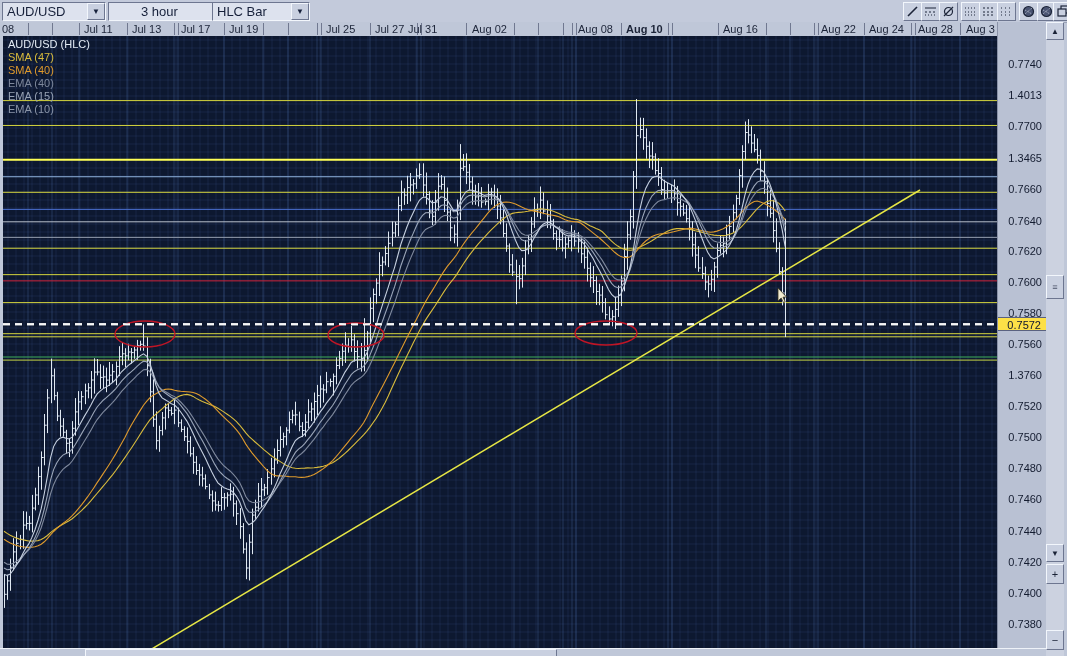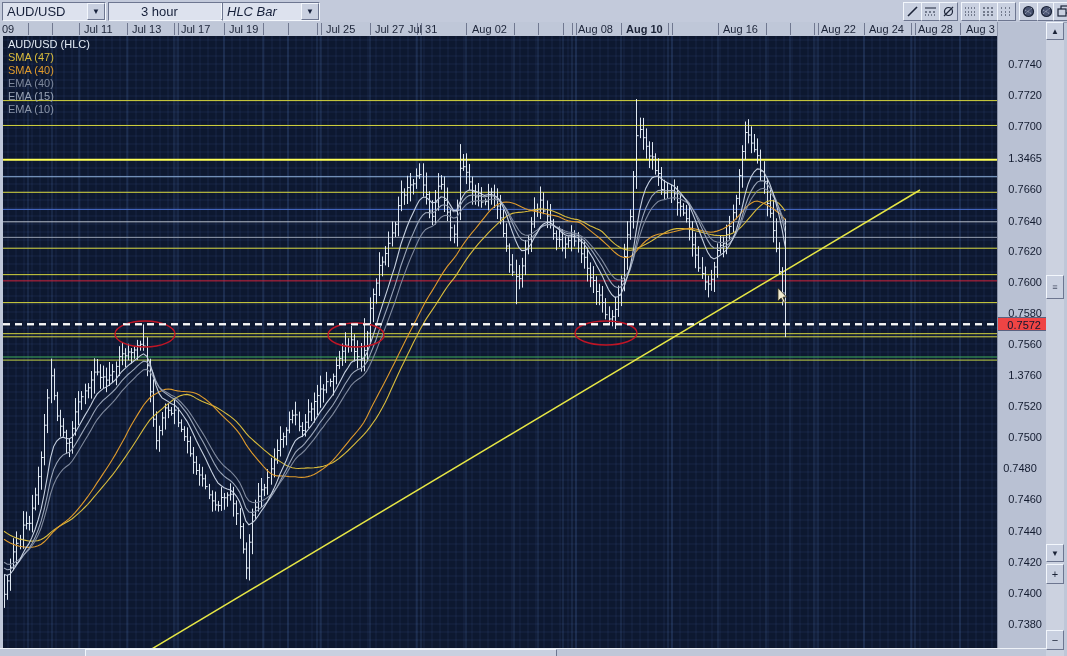--- a/index.html
+++ b/index.html
@@ -21,21 +21,21 @@
   #time-axis{position:absolute;left:0;top:22px;width:1046px;height:14px;background:#bfc7d8;}
   .tlabel{position:absolute;top:1px;font-size:11px;color:#1c2438;white-space:nowrap;}
   .ttick{position:absolute;top:1px;width:1px;height:12px;background:#707890;}
 
   #plot{position:absolute;left:3px;top:36px;width:994px;height:612px;background:#0d1830;}
   #legend{position:absolute;left:8px;top:38px;z-index:5;}
   .legrow{font-size:11px;line-height:13px;white-space:nowrap;}
 
   #price-axis{position:absolute;left:997px;top:22px;width:49px;height:626px;background:#b9c1d3;border-left:1px solid #8a92a8;}
   .plabel{position:absolute;left:0;width:44px;text-align:right;font-size:11px;color:#141c30;}
-  #cptag{position:absolute;left:0;width:48px;height:14px;background:#ef4444;border-top:1px solid #5a6280;border-bottom:1px solid #5a6280;
+  #cptag{position:absolute;left:0;width:48px;height:14px;background:#fde047;border-top:1px solid #5a6280;border-bottom:1px solid #5a6280;
          font-size:11px;color:#0e1630;text-align:right;line-height:14px;padding-right:5px;box-sizing:border-box;}
 
   #vscroll{position:absolute;left:1046px;top:22px;width:18px;height:634px;background:#ccd2e0;}
   .sbtn{position:absolute;left:0;width:16px;display:flex;align-items:center;justify-content:center;font-size:8px;color:#1a2236;}
   #vthumb{position:absolute;left:0;width:16px;height:22px;display:flex;align-items:center;justify-content:center;font-size:9px;color:#4a5268;}
 
   #hscroll{position:absolute;left:0;top:648px;width:1046px;height:8px;background:#bfc7d8;border-top:1px solid #eef2f8;}
   #hthumb{position:absolute;left:85px;top:0px;width:470px;height:7px;}
 </style>
 </head>
@@ -43,21 +43,21 @@
 
 <div id="toolbar">
   <div class="combo sunken" style="left:2px;width:102px;">
     <span class="val">AUD/USD</span>
     <span class="arrowbtn raised">▼</span>
   </div>
   <div class="combo sunken" style="left:108px;width:102px;padding-left:28px;">
     <span class="val">3 hour</span>
     <span class="arrowbtn raised">▼</span>
   </div>
-  <div class="combo sunken" style="left:222px;width:96px;font-style:italic;">
+  <div class="combo sunken" style="left:212px;width:96px;">
     <span class="val">HLC Bar</span>
     <span class="arrowbtn raised">▼</span>
   </div>
   <div id="toolbar-icons">
       <div class="iconbtn raised" style="left: 903px;">
         <svg width="13" height="13">
           <line x1="2" y1="11" x2="11" y2="2" stroke="#1c2438" stroke-width="1.6"></line>
         </svg>
       </div>
       <div class="iconbtn raised" style="left: 921px;">
@@ -143,21 +143,21 @@
     <div class="ttick" style="left: 672px;"></div>
     <div class="ttick" style="left: 718px;"></div>
     <div class="ttick" style="left: 766px;"></div>
     <div class="ttick" style="left: 790px;"></div>
     <div class="ttick" style="left: 814px;"></div>
     <div class="ttick" style="left: 818px;"></div>
     <div class="ttick" style="left: 864px;"></div>
     <div class="ttick" style="left: 911px;"></div>
     <div class="ttick" style="left: 915px;"></div>
     <div class="ttick" style="left: 960px;"></div>
-    <div class="tlabel" style="left: 2px;">09</div>
+    <div class="tlabel" style="left: 2px;">08</div>
     <div class="tlabel" style="left: 84px;">Jul 11</div>
     <div class="tlabel" style="left: 132px;">Jul 13</div>
     <div class="tlabel" style="left: 181px;">Jul 17</div>
     <div class="tlabel" style="left: 229px;">Jul 19</div>
     <div class="tlabel" style="left: 326px;">Jul 25</div>
     <div class="tlabel" style="left: 375px;">Jul 27</div>
     <div class="tlabel" style="left: 408px;">Jul 31</div>
     <div class="tlabel" style="left: 472px;">Aug 02</div>
     <div class="tlabel" style="left: 578px;">Aug 08</div>
     <div class="tlabel" style="left: 626px; font-weight: bold;">Aug 10</div>
@@ -442,33 +442,33 @@
     <div class="legrow" style="color: rgb(217, 188, 60);">SMA (47)</div>
     <div class="legrow" style="color: rgb(223, 154, 44);">SMA (40)</div>
     <div class="legrow" style="color: rgb(126, 136, 156);">EMA (40)</div>
     <div class="legrow" style="color: rgb(151, 162, 180);">EMA (15)</div>
     <div class="legrow" style="color: rgb(139, 149, 168);">EMA (10)</div>
   </div>
 
 <div id="price-axis">
   <div id="cptag" style="top: 295.372px;">0.7572</div>
 <div class="plabel" style="top: 36.3px;">0.7740</div>
-    <div class="plabel" style="top: 67.38px;">0.7720</div>
+    <div class="plabel" style="top: 67.38px;">1.4013</div>
     <div class="plabel" style="top: 98.46px;">0.7700</div>
     <div class="plabel" style="top: 129.54px;">1.3465</div>
     <div class="plabel" style="top: 160.62px;">0.7660</div>
     <div class="plabel" style="top: 193px;">0.7640</div>
     <div class="plabel" style="top: 222.78px;">0.7620</div>
     <div class="plabel" style="top: 253.86px;">0.7600</div>
     <div class="plabel" style="top: 284.94px;">0.7580</div>
     <div class="plabel" style="top: 316.02px;">0.7560</div>
     <div class="plabel" style="top: 347.1px;">1.3760</div>
     <div class="plabel" style="top: 378.18px;">0.7520</div>
     <div class="plabel" style="top: 409.26px;">0.7500</div>
-    <div class="plabel" style="top: 440.34px; text-align: center;">0.7480</div>
+    <div class="plabel" style="top: 440.34px;">0.7480</div>
     <div class="plabel" style="top: 471.42px;">0.7460</div>
     <div class="plabel" style="top: 502.5px;">0.7440</div>
     <div class="plabel" style="top: 533.58px;">0.7420</div>
     <div class="plabel" style="top: 564.66px;">0.7400</div>
     <div class="plabel" style="top: 595.74px;">0.7380</div>
   </div>
 
 <div id="vscroll">
   <div class="sbtn raised" id="vs-up" style="top:0;height:16px;">▲</div>
   <div class="raised" id="vthumb" style="top: 253px;">≡</div>

